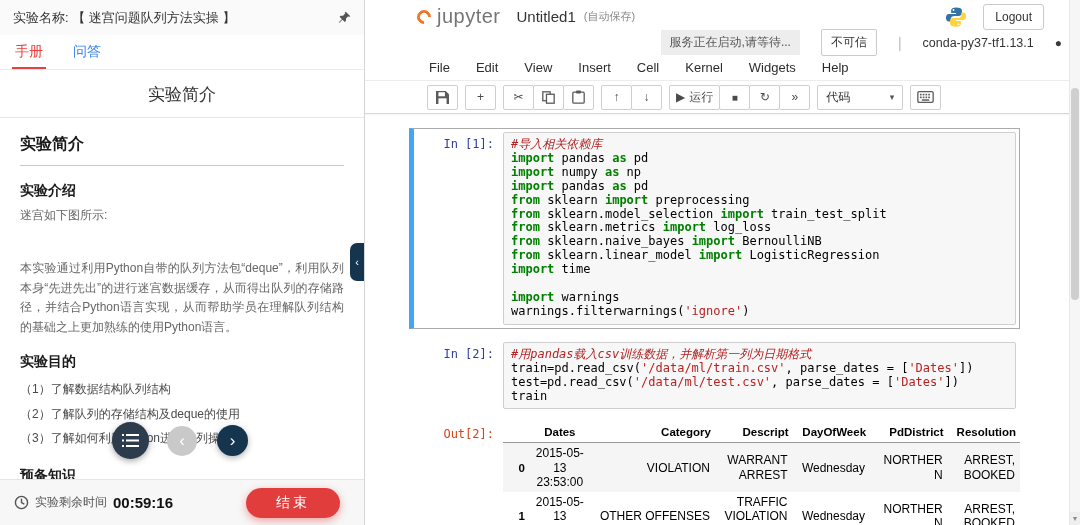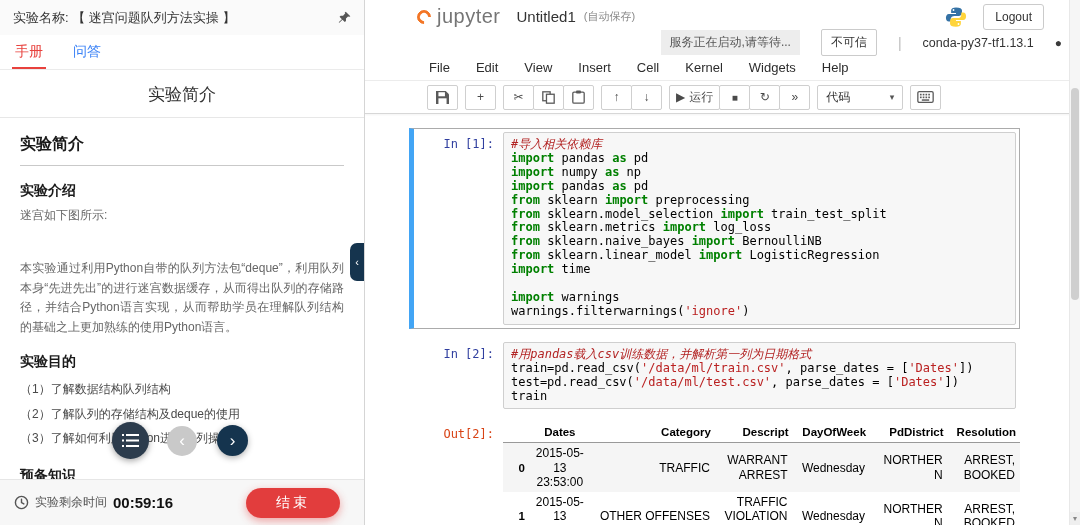--- a/index.html
+++ b/index.html
@@ -335,21 +335,21 @@
                   <th>Descript</th>
                   <th>DayOfWeek</th>
                   <th>PdDistrict</th>
                   <th>Resolution</th>
                 </tr>
               </thead>
             <tbody>
                 <tr>
                   <th>0</th>
                   <td class="c-center">2015-05-13 23:53:00</td>
-                  <td>TRAFFIC</td>
+                  <td>VIOLATION</td>
                   <td>WARRANT ARREST</td>
                   <td>Wednesday</td>
                   <td>NORTHERN</td>
                   <td>ARREST, BOOKED</td>
                 </tr>
                 <tr>
                   <th>1</th>
                   <td class="c-center">2015-05-13 23:53:00</td>
                   <td>OTHER OFFENSES</td>
                   <td>TRAFFIC VIOLATION ARREST</td>

